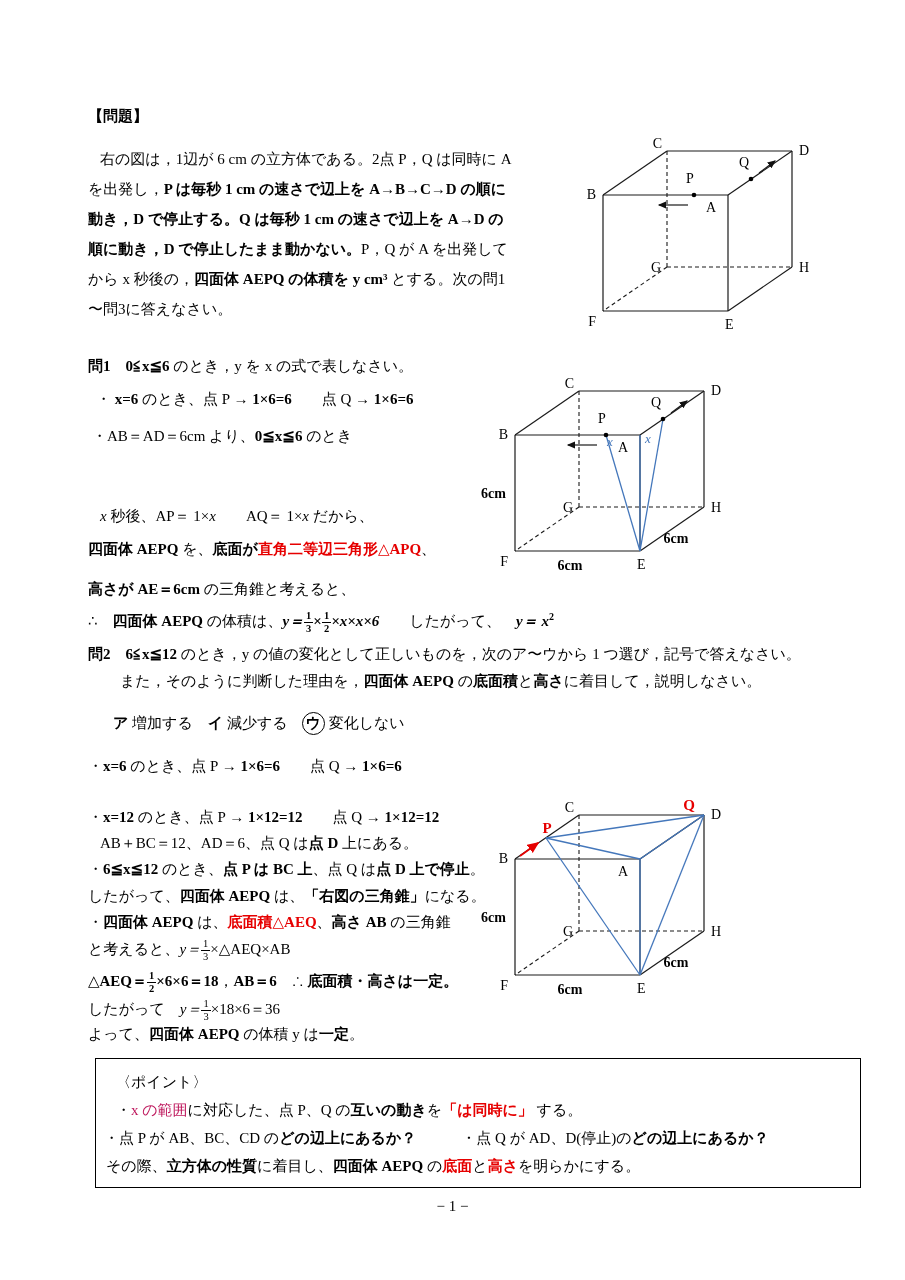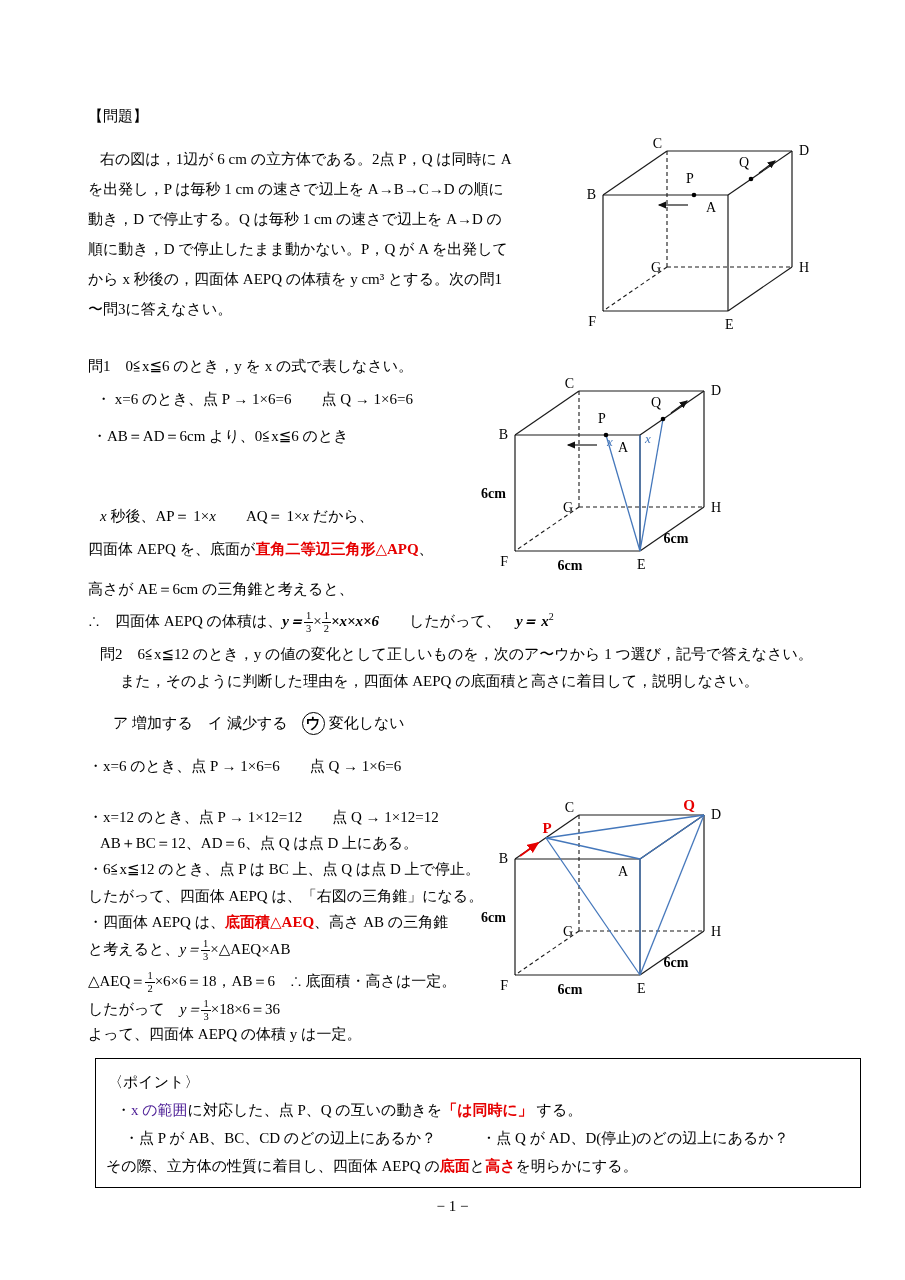--- a/index.html
+++ b/index.html
@@ -1,20 +1,20 @@
 <!DOCTYPE html>
 <html><head>
 <meta charset="utf-8">
 <style>
   html,body{margin:0;padding:0;background:#888;}
   .page{position:relative;width:905px;height:1280px;background:#ffffff;margin:0 auto;
         font-family:"Liberation Serif","DejaVu Serif",serif;font-size:15px;color:#000;overflow:hidden;}
   .ln{position:absolute;white-space:nowrap;line-height:1.25;}
-  .b{font-weight:normal;}
-  .r{color:#4c1d95;}
+  .b{font-weight:bold;}
+  .r{color:#be185d;}
   .rb{color:#e60000;font-weight:bold;text-align:center;}
   .iv{font-style:italic;}
   .fv{font-style:italic;font-weight:bold;}
   sup{font-size:10px;}
   .frac{display:inline-block;vertical-align:-0.55em;text-align:center;font-size:10.5px;line-height:1.15;}
   .frac .fn{display:block;border-bottom:1px solid #000;padding:0 2px;}
   .frac .fd{display:block;}
   .maru{display:inline-block;width:21px;height:21px;line-height:21px;border:1.6px solid #000;border-radius:50%;
         text-align:center;font-weight:bold;margin:0 4px 0 14px;}
   .box{position:absolute;left:95px;top:1058px;width:764px;height:128px;border:1.5px solid #000;}
@@ -60,21 +60,21 @@
   <div class="ln" style="left:88px;top:540px">
     <span class="b">四面体 AEPQ</span><span> を、</span><span class="b">底面が</span><span class="rb">直角二等辺三角形△APQ</span><span>、</span>
   </div>
   <div class="ln" style="left:88px;top:580px">
     <span class="b">高さが AE＝6cm</span><span> の三角錐と考えると、</span>
   </div>
   <div class="ln" style="left:88px;top:610px">
     <span>∴　</span><span class="b">四面体 AEPQ</span><span> の体積は、</span><span class="fv">y＝</span><span class="frac b"><span class="fn">1</span><span class="fd">3</span></span><span class="b">×</span><span class="frac b"><span class="fn">1</span><span class="fd">2</span></span><span class="fv">×x×x×6</span><span>　　したがって、　</span><span class="fv">y＝ x</span><sup class="b">2</sup>
   </div>
 
-  <div class="ln" style="left:100px;top:645px">
+  <div class="ln" style="left:88px;top:645px">
     <span class="b">問2</span><span class="b">　6≦x≦12</span><span> のとき，y の値の変化として正しいものを，次のア〜ウから 1 つ選び，記号で答えなさい。</span>
   </div>
   <div class="ln" style="left:120px;top:672px">
     <span>また，そのように判断した理由を，</span><span class="b">四面体 AEPQ</span><span> の</span><span class="b">底面積</span><span>と</span><span class="b">高さ</span><span>に着目して，説明しなさい。</span>
   </div>
   <div class="ln" style="left:113px;top:712px">
     <span class="b">ア</span><span> 増加する　</span><span class="b">イ</span><span> 減少する</span><span class="maru">ウ</span><span>変化しない</span>
   </div>
 
   <div class="ln" style="left:88px;top:757px">
@@ -228,27 +228,27 @@
     <text x="241" y="134">H</text>
     <line class="redl" x1="50" y1="54" x2="68" y2="41" marker-end="url(#mC)"></line>
     <text x="77" y="31" text-anchor="middle" class="redtxt">P</text>
     <text x="219" y="8" text-anchor="middle" class="redtxt">Q</text>
     <text x="36" y="120" text-anchor="end" class="dim">6cm</text>
     <text x="100" y="192" text-anchor="middle" class="dim">6cm</text>
     <text x="206" y="165" text-anchor="middle" class="dim">6cm</text>
   </svg>
 
   <div class="box">
-    <div class="ln" style="left:12px;top:14px">
+    <div class="ln" style="left:20px;top:14px">
       <span>〈ポイント〉</span>
     </div>
     <div class="ln" style="left:20px;top:42px">
       <span>・</span><span class="r">x の範囲</span><span>に対応した、点 P、Q の</span><span class="b">互いの動き</span><span>を</span><span class="rb">「は同時に」</span><span> する。</span>
     </div>
-    <div class="ln" style="left:28px;top:70px">
+    <div class="ln" style="left:8px;top:70px">
       <span>・点 P が AB、BC、CD の</span><span class="b">どの辺上にあるか？</span><span>　　　・点 Q が AD、D(停止)の</span><span class="b">どの辺上にあるか？</span>
     </div>
     <div class="ln" style="left:10px;top:98px">
       <span>その際、</span><span class="b">立方体の性質</span><span>に着目し、</span><span class="b">四面体 AEPQ</span><span> の</span><span class="rb">底面</span><span>と</span><span class="rb">高さ</span><span>を明らかにする。</span>
     </div>
   </div>
 
   <div class="footer">
     <span>− 1 −</span>
   </div>

